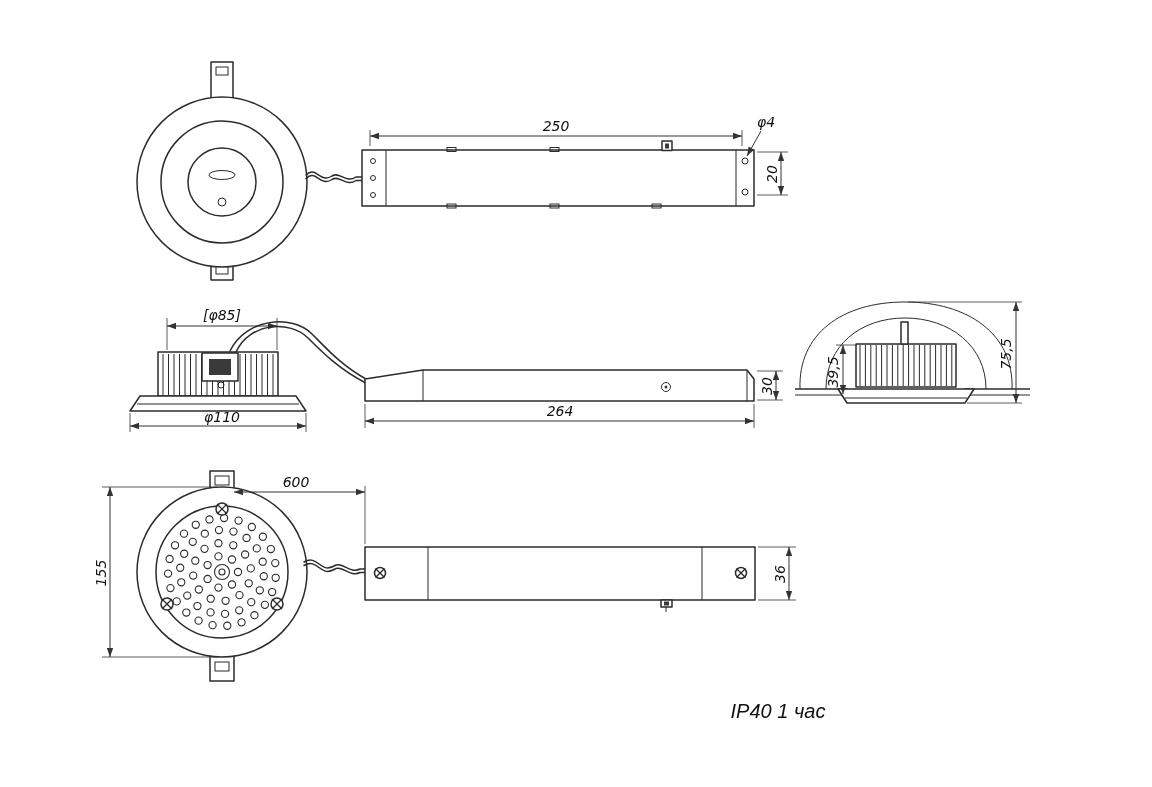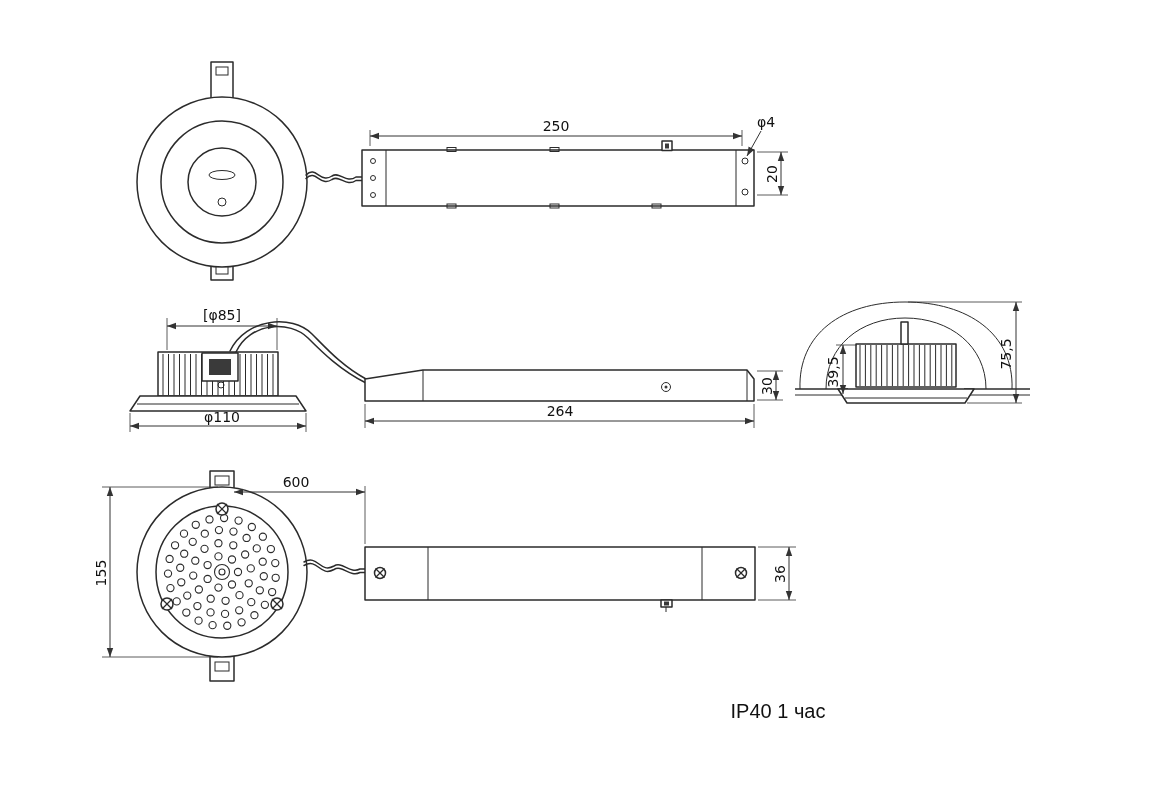--- a/index.html
+++ b/index.html
@@ -1,16 +1,16 @@
 <!DOCTYPE html>
 <html><head>
 <meta charset="utf-8">
 <style>
   html,body{margin:0;padding:0;background:#fff;}
-  .stage{position:relative;width:1152px;height:787px;background:#ffffff;overflow:hidden;}
+  .stage{position:relative;width:1152px;height:787px;background:#ffffff;overflow:hidden;font-style:italic;}
   svg{display:block;}
   .ol  {fill:none;stroke:#2b2b2b;stroke-width:1.5;stroke-linejoin:round;}
   .olf {fill:#ffffff;stroke:#2b2b2b;stroke-width:1.5;stroke-linejoin:round;}
   .tn  {fill:none;stroke:#2b2b2b;stroke-width:1;}
   .dark{fill:#3a3a3a;stroke:none;}
   .dim {fill:none;stroke:#333333;stroke-width:1;}
   .ext {fill:none;stroke:#333333;stroke-width:0.8;}
   .cable{fill:none;stroke:#2b2b2b;stroke-width:1.5;stroke-linecap:round;}
   .dt  {font-family:"DejaVu Sans",sans-serif;font-size:14px;fill:#111;text-anchor:middle;}
   .dts {text-anchor:start;}

